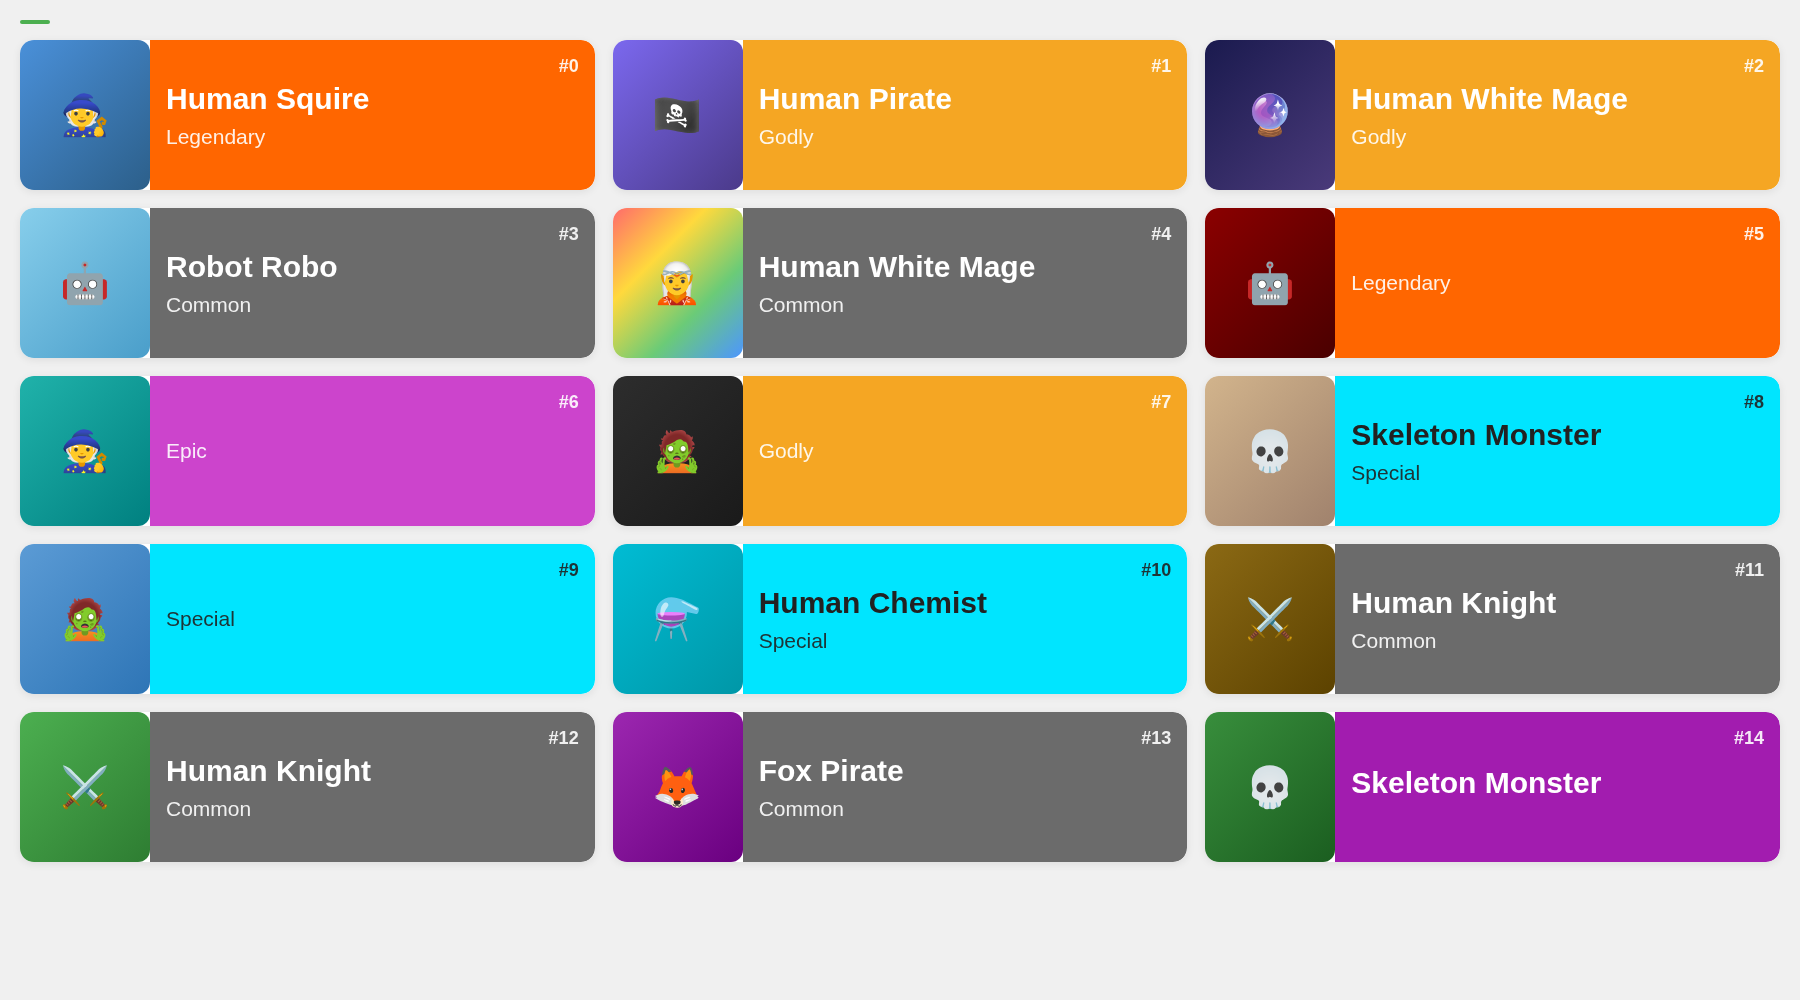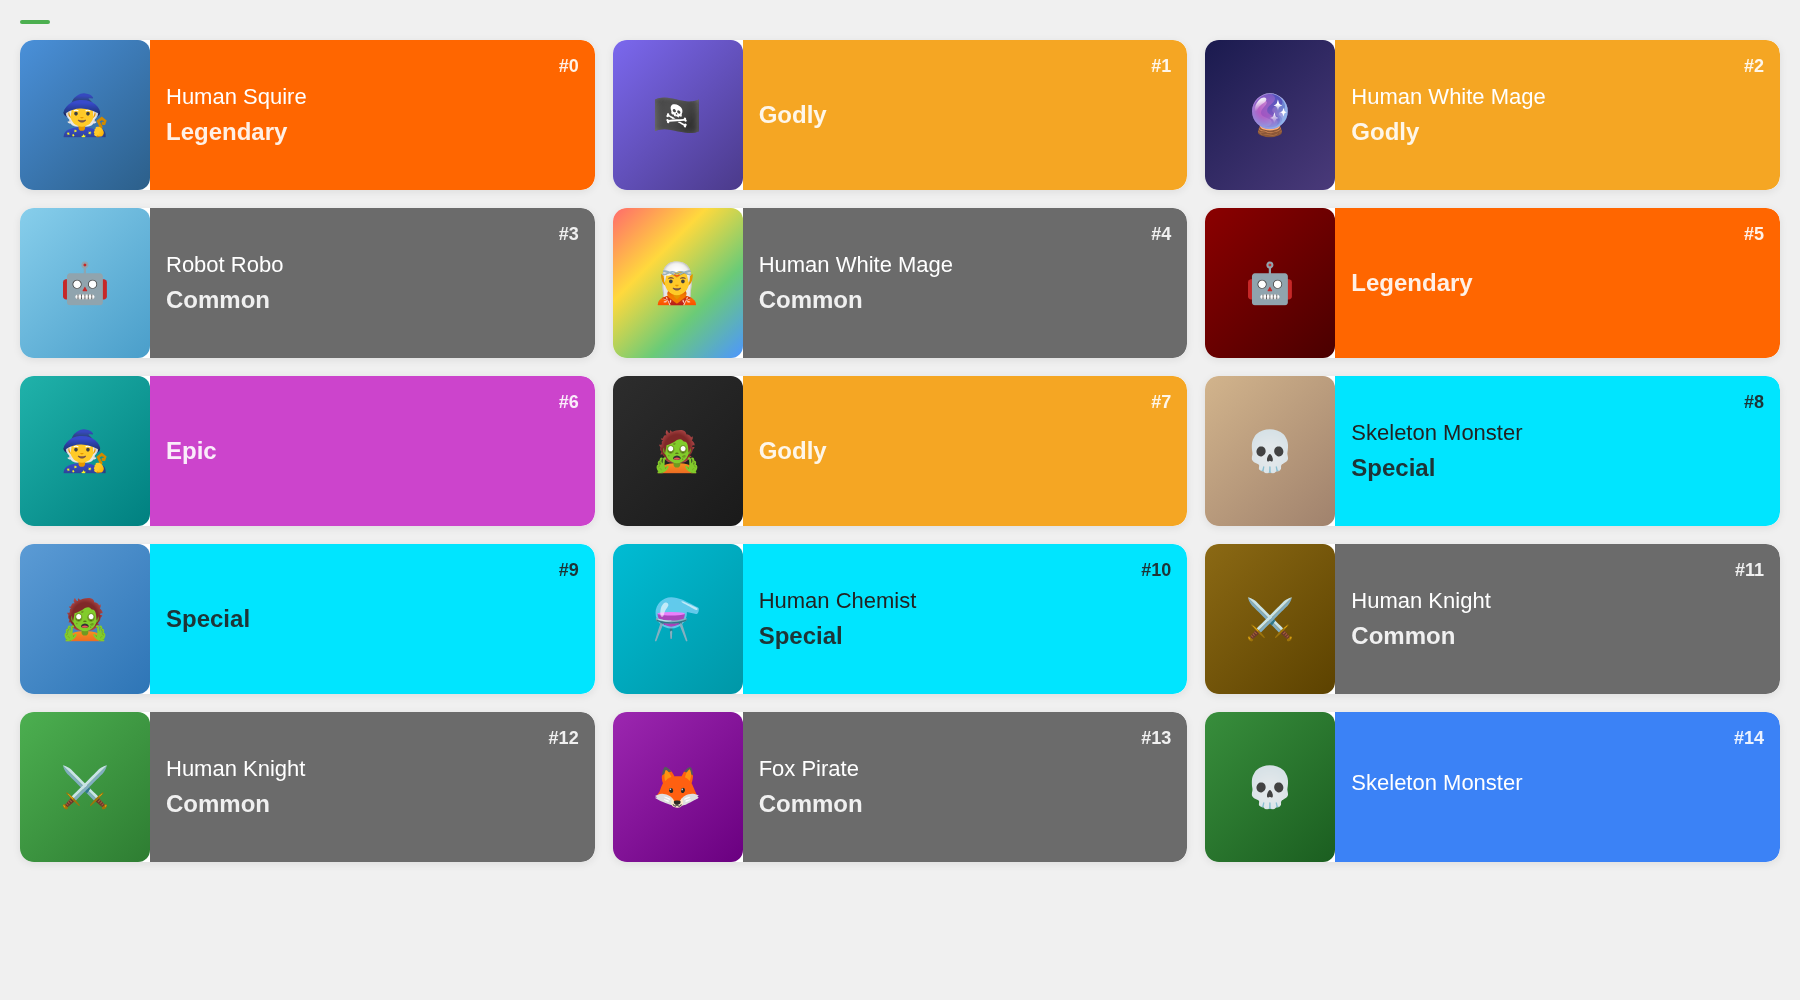--- a/index.html
+++ b/index.html
@@ -61,48 +61,48 @@
       flex: 1;
       padding: 18px 16px;
       border-radius: 0 14px 14px 0;
       display: flex;
       flex-direction: column;
       justify-content: center;
       position: relative;
     }
     .card-name {
       color: #fff;
-      font-size: 22px;
-      font-weight: 400;
+      font-size: 30px;
+      font-weight: 700;
       margin-bottom: 8px;
       line-height: 1.2;
     }
     .card-rarity {
       color: #fff;
-      font-size: 24px;
-      font-weight: 700;
+      font-size: 21px;
+      font-weight: 400;
       opacity: 0.9;
     }
     .card-number {
       position: absolute;
       top: 16px;
       right: 16px;
       color: #fff;
       font-size: 18px;
       font-weight: 700;
       opacity: 0.9;
     }
 
     
     .rarity-legendary { background: #FF6600; }
     .rarity-godly { background: #F5A623; }
     .rarity-common { background: #6b6b6b; }
     .rarity-epic { background: #CC44CC; }
     .rarity-special { background: #00E5FF; }
-    .rarity-uncommon { background: #3b82f6; }
+    .rarity-uncommon { background: #a21caf; }
 
     
     .dark-text .card-name,
     .dark-text .card-rarity,
     .dark-text .card-number {
       color: #222;
     }
 
     .progress-bar {
       height: 4px;
@@ -126,20 +126,21 @@
       <div class="card-name">Human Squire</div>
       <div class="card-rarity">Legendary</div>
     </div>
   </div>
     <div class="card">
     <div class="card-image bg-purple">
       <div class="card-image-inner">🏴‍☠️</div>
     </div>
     <div class="card-info rarity-godly">
       <span class="card-number">#1</span>
+      <div class="card-name">Human Pirate</div>
       <div class="card-rarity">Godly</div>
     </div>
   </div>
     <div class="card">
     <div class="card-image bg-dark-space">
       <div class="card-image-inner">🔮</div>
     </div>
     <div class="card-info rarity-godly">
       <span class="card-number">#2</span>
       <div class="card-name">Human White Mage</div>

